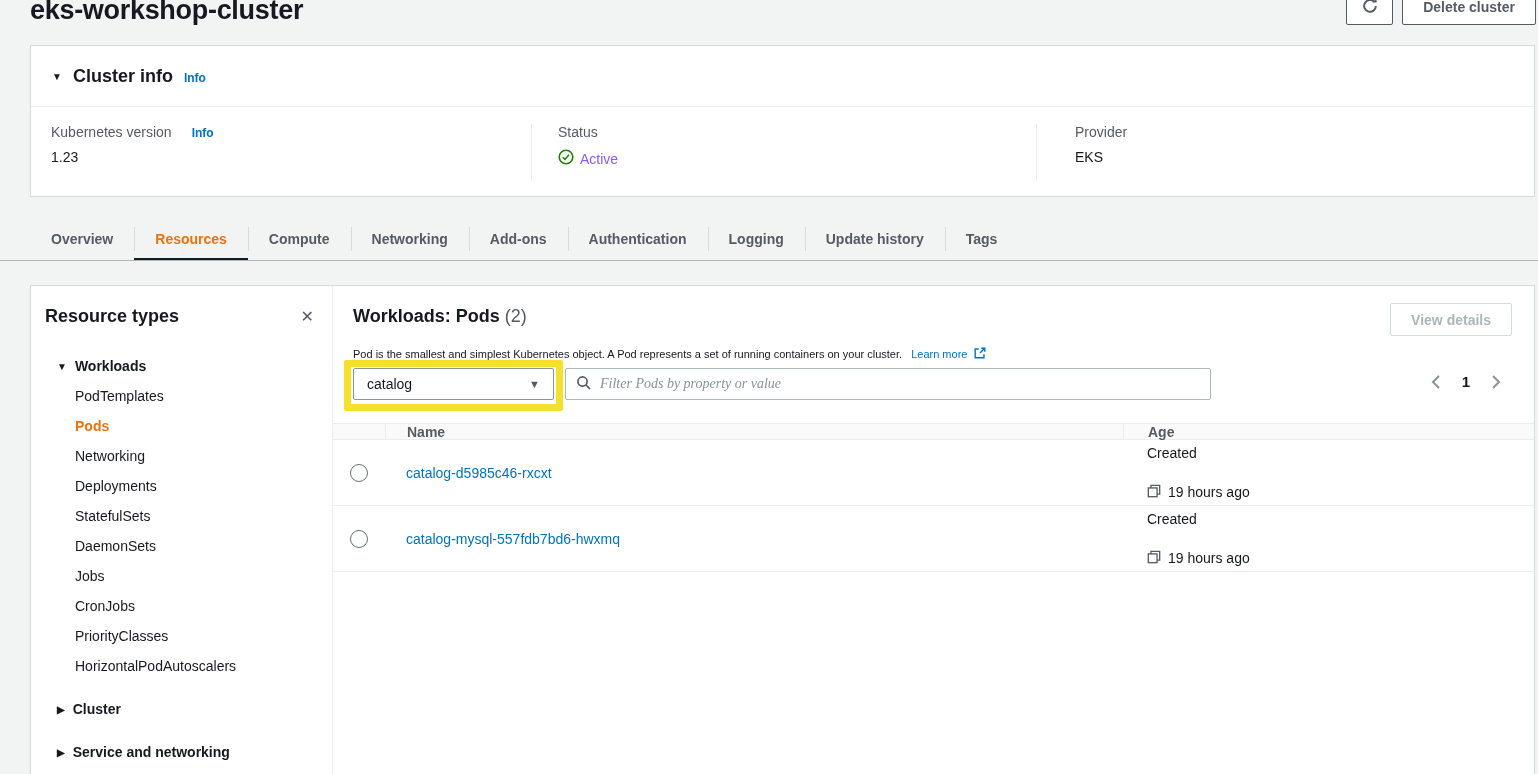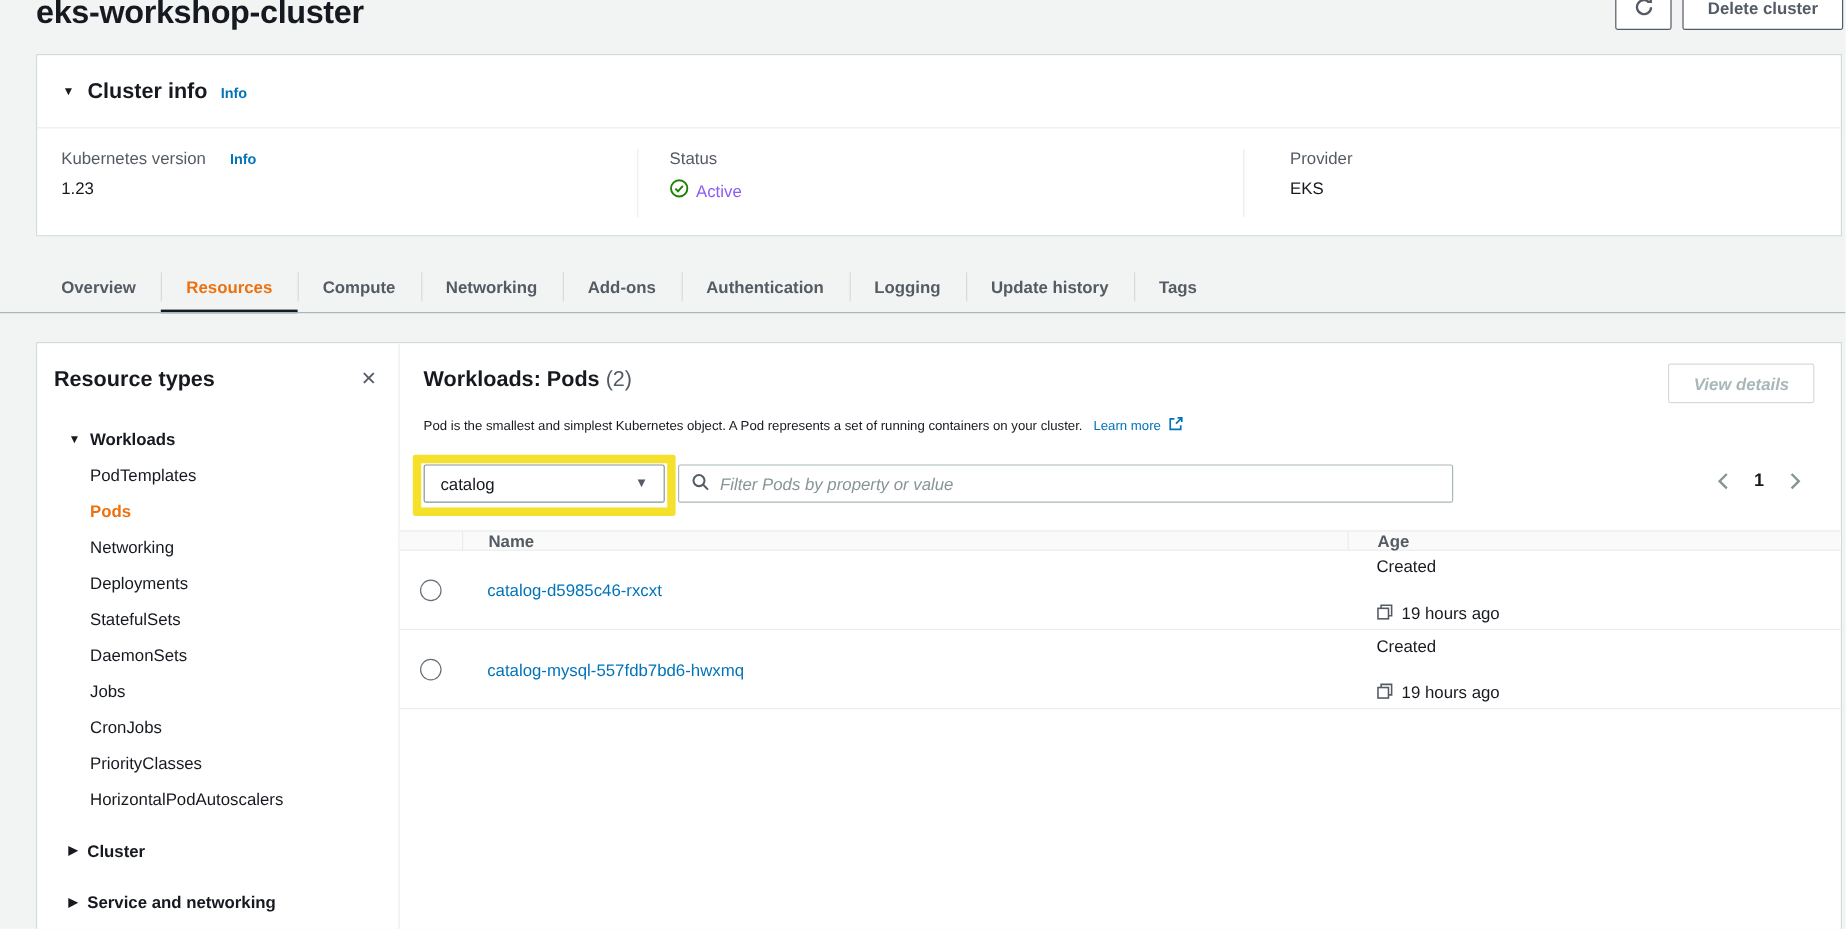--- a/index.html
+++ b/index.html
@@ -84,45 +84,45 @@
   .tree-item.selected { color: #ec7211; font-weight: 700; }
 
   
   .main { flex: 1; position: relative; padding-top: 20px; }
   .main-head { display: flex; justify-content: space-between; align-items: flex-start; padding: 0 22px 0 20px; }
   .main-title { font-size: 18px; font-weight: 700; }
   .main-count { font-weight: 400; color: #545b64; }
   .view-details-btn {
     height: 33px; padding: 0 20px; background: #fff; border: 1px solid #d5dbdb;
     border-radius: 2px; color: #aab7b8; font-weight: 700; font-family: inherit; font-size: 14px;
-    margin-top: -3px; cursor: default; font-style: italic;
+    margin-top: -3px; cursor: default;
   }
   .description { margin-top: 10px; padding-left: 20px; font-size: 11px; color: #16191f; }
   .learn-more { color: #0073bb; cursor: pointer; margin-left: 6px; }
   .ext-icon { vertical-align: -2px; margin-left: 3px; }
 
-  .toolbar { position: relative; margin: 24px 22px 0 20px; height: 44px; }
+  .toolbar { position: relative; margin: 6px 22px 0 20px; height: 44px; }
   .filter-highlight {
     position: absolute; left: -9px; top: -8px; width: 219px; height: 51px;
     border: 7px solid #f5e02c; border-radius: 2px; pointer-events: none;
   }
   .dropdown {
     position: absolute; left: 0; top: 0; width: 201px; height: 32px;
     background: #fff; border: 1px solid #879596; border-radius: 2px;
     display: flex; align-items: center; justify-content: space-between;
     padding: 0 13px; cursor: pointer;
   }
   .dropdown-caret { font-size: 11px; color: #545b64; }
   .search-box {
     position: absolute; left: 212px; top: 0; width: 646px; height: 32px;
     background: #fff; border: 1px solid #aab7b8; border-radius: 2px;
     display: flex; align-items: center; padding: 0 10px; gap: 8px;
   }
   .search-box input {
-    border: none; outline: none; flex: 1; font-family: Liberation Sans, sans-serif; font-size: 14px;
+    border: none; outline: none; flex: 1; font-family: Liberation Serif, serif; font-size: 14px;
     font-style: italic; color: #8b5cf6; background: transparent;
   }
   .search-box input::placeholder { color: #879596; font-style: italic; }
   .pagination { position: absolute; right: 10px; top: 5px; display: flex; align-items: center; gap: 21px; }
   .page-num { font-weight: 700; font-size: 15px; color: #16191f; }
   .pg-btn { cursor: pointer; display: flex; align-items: center; }
 
   
   .table { margin-top: 11px; }
   .thead {

